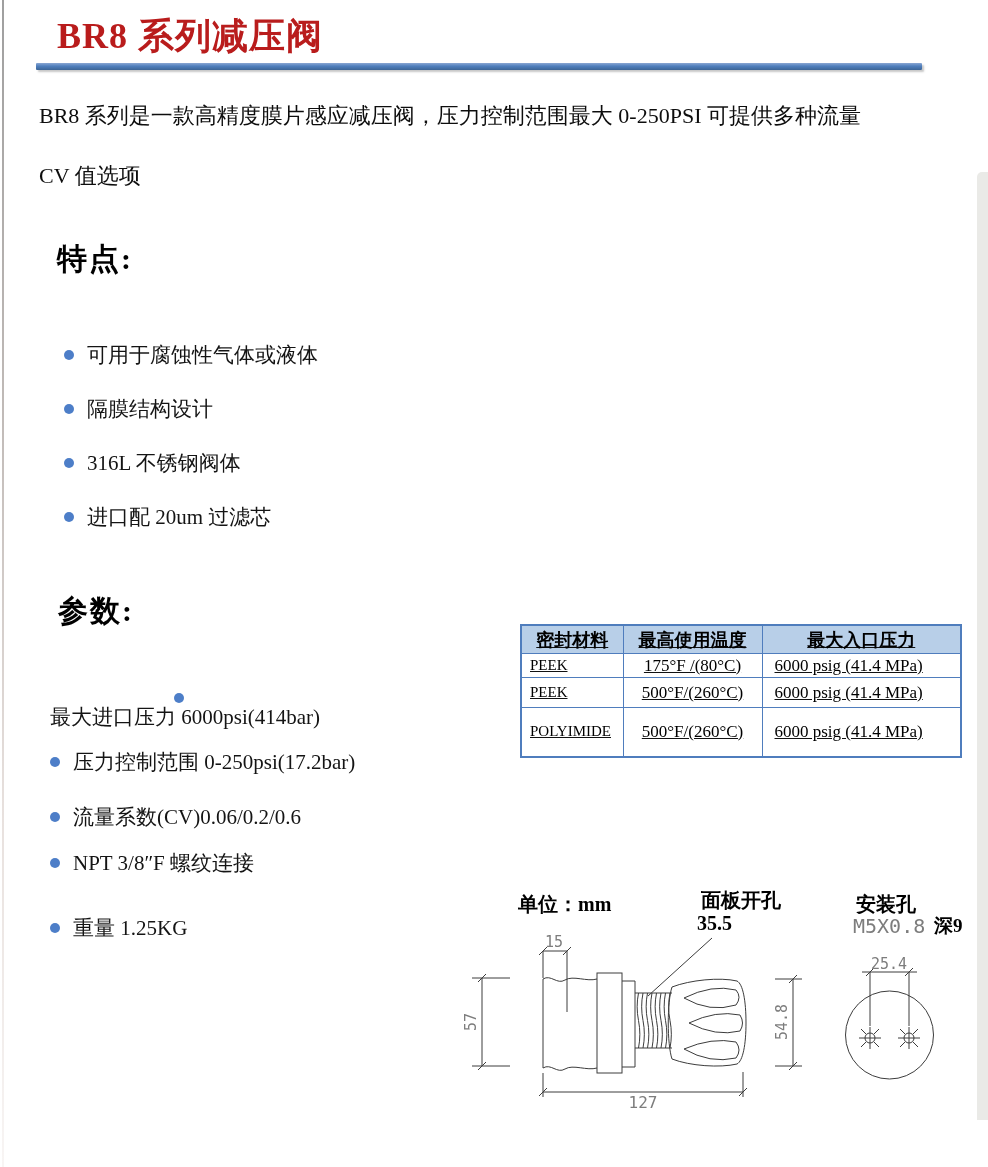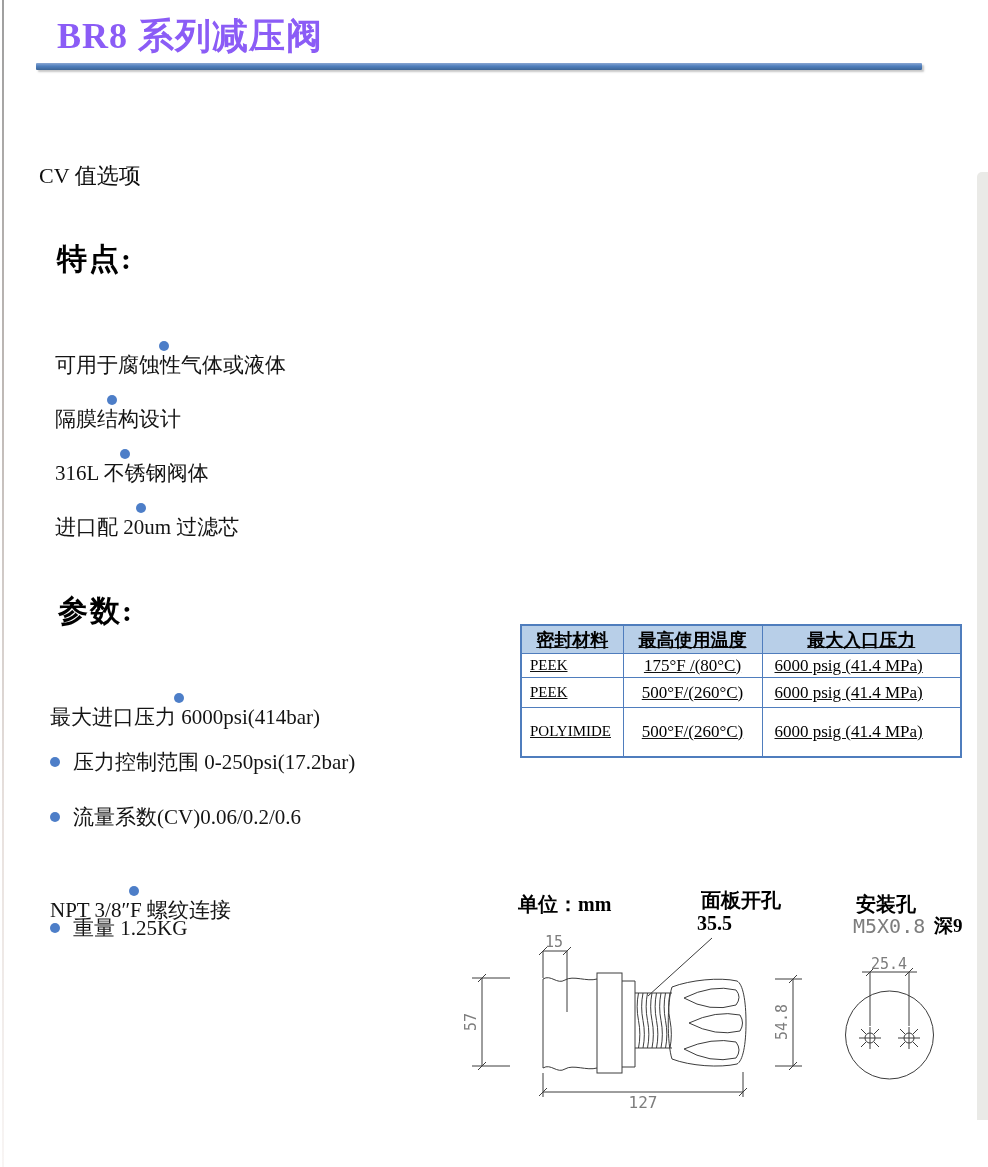--- a/index.html
+++ b/index.html
@@ -15,21 +15,21 @@
     position:absolute;left:2px;top:0;width:2px;height:1167px;
     background:linear-gradient(180deg,#9f9f9f 0%,#c0bab7 35%,#e8e1de 70%,#f8f5f4 100%);
   }
   .right-strip{
     position:absolute;left:977px;top:172px;width:11px;height:948px;
     background:#eaeae7;border-radius:5px 0 0 0;
   }
   .doc-title{
     position:absolute;left:57px;top:12px;
     font-size:36px;font-weight:600;letter-spacing:1px;
-    color:#8b5cf6;white-space:nowrap;font-family:Liberation Serif, serif;
+    color:#b91c1c;white-space:nowrap;font-family:Liberation Serif, serif;
   }
   .title-rule{
     position:absolute;left:36px;top:63px;width:886px;height:7px;
     background:linear-gradient(180deg,#8aa6d2 0%,#4f7fbd 45%,#3d6596 100%);
     border-radius:1px;
     box-shadow:2px 2px 2px rgba(130,130,130,.45);
   }
   .intro-line{
     position:absolute;left:39px;
     font-size:22px;white-space:nowrap;color:#0d0d0d;
@@ -41,21 +41,21 @@
   }
   .bullet-item{
     position:absolute;
     display:flex;align-items:center;
     font-size:21px;color:#141414;white-space:nowrap;
   }
   .bullet-item .dot{
     width:10px;height:10px;border-radius:50%;
     background:#4d7ec8;flex:0 0 auto;
   }
-  .bullet-item.feat{left:55px;flex-direction:column;}
+  .bullet-item.feat{left:64px;}
   .bullet-item.par{left:50px;}
   .bullet-item .dot{margin-right:13px;}
   .spec-table{
     position:absolute;left:520px;top:624px;
     border-collapse:collapse;
     font-family:"Liberation Serif","DejaVu Serif",serif;
     text-decoration:underline;
   }
   .spec-table td,.spec-table th{
     border:1px solid #4f7dbd;
@@ -86,20 +86,21 @@
 <body>
 
 <div class="page">
 
   <div class="left-edge"></div>
   <div class="right-strip"></div>
 
   <div class="doc-title">BR8 系列减压阀</div>
   <div class="title-rule"></div>
 
+  <div class="intro-line" style="top:101px;">BR8 系列是一款高精度膜片感应减压阀，压力控制范围最大 0-250PSI 可提供多种流量</div>
   <div class="intro-line" style="top:161px;">CV 值选项</div>
 
   <div class="section-heading" style="left:57px;top:239px;">特点:</div>
 
   <div class="bullet-item feat" style="top:341px;">
     <span class="dot"></span>
     <span>可用于腐蚀性气体或液体</span>
   </div>
   <div class="bullet-item feat" style="top:395px;">
     <span class="dot"></span>
@@ -121,21 +122,21 @@
     <span>最大进口压力 6000psi(414bar)</span>
   </div>
   <div class="bullet-item par" style="top:748px;">
     <span class="dot"></span>
     <span>压力控制范围 0-250psi(17.2bar)</span>
   </div>
   <div class="bullet-item par" style="top:803px;">
     <span class="dot"></span>
     <span>流量系数(CV)0.06/0.2/0.6</span>
   </div>
-  <div class="bullet-item par" style="top:886px;flex-direction:column;">
+  <div class="bullet-item par" style="top:849px;">
     <span class="dot"></span>
     <span>NPT 3/8″F 螺纹连接</span>
   </div>
   <div class="bullet-item par" style="top:914px;">
     <span class="dot"></span>
     <span>重量 1.25KG</span>
   </div>
 
   <table class="spec-table">
     <colgroup>

